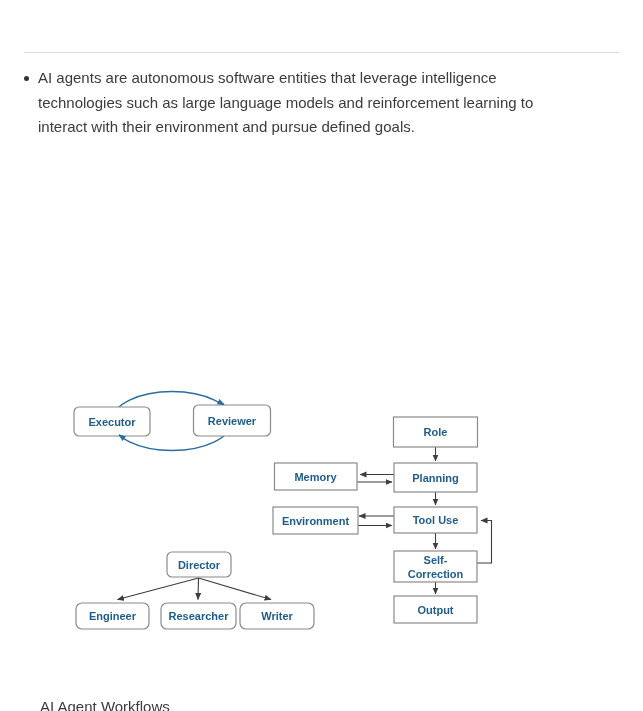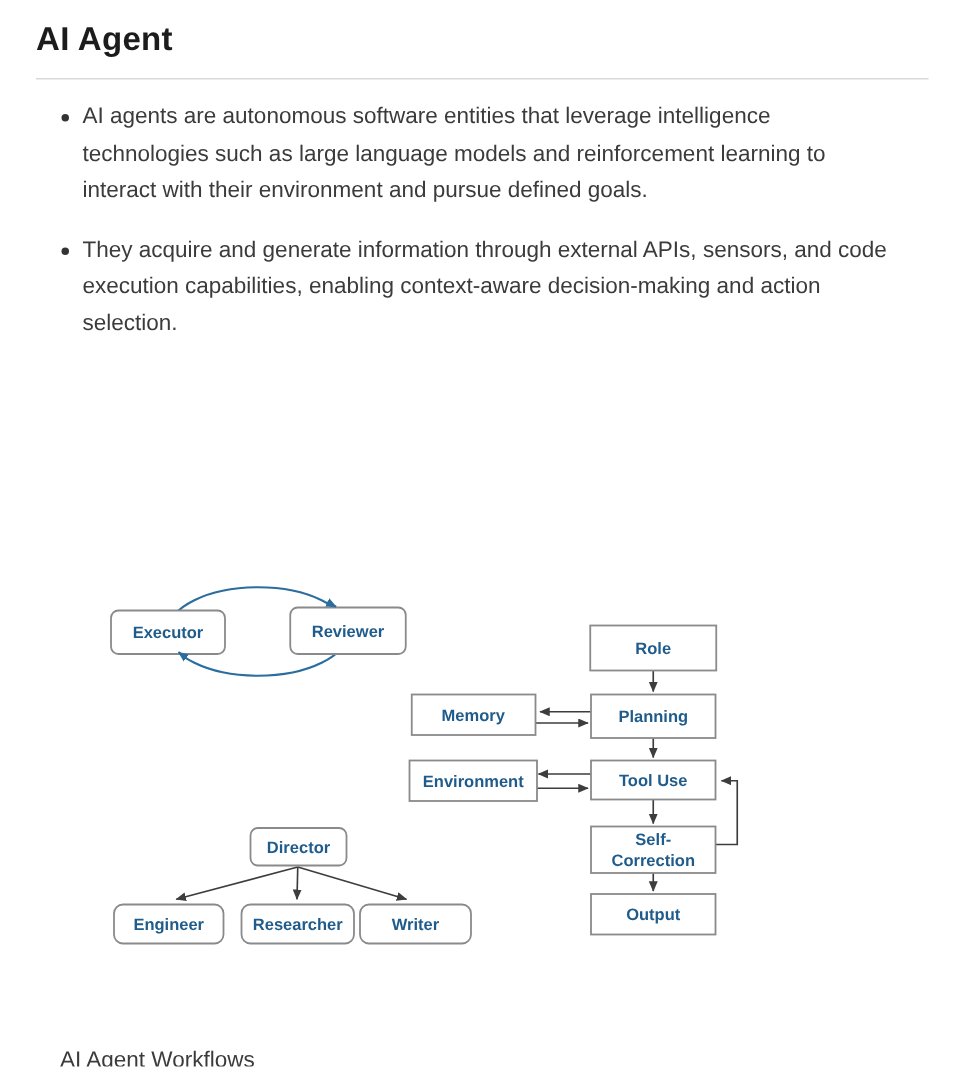--- a/index.html
+++ b/index.html
@@ -17,21 +17,21 @@
   .page { position:absolute; inset:0; }
   .title {
     position:absolute; left:24px; top:13px; margin:0;
     font-size:22px; font-weight:700; color:var(--title-text); letter-spacing:.2px;
   }
   .divider {
     position:absolute; left:24px; top:52px; width:595px; height:0;
     border:none; border-top:1px solid var(--divider); margin:0;
   }
   .bullets {
-    position:absolute; left:28px; top:66px; width:604px;
+    position:absolute; left:11px; top:66px; width:604px;
     margin:0; padding:0; list-style:none;
   }
   .bullets li {
     position:relative; padding-left:27px; margin-bottom:15px;
     font-size:15px; line-height:24.5px; color:var(--body-text);
   }
   .bullets li::before {
     content:""; position:absolute; left:13px; top:10px;
     width:5px; height:5px; border-radius:50%; background:#333;
   }
@@ -50,30 +50,26 @@
   .caption {
     position:absolute; left:24px; top:682px; margin:16px;
     font-size:15px; color:var(--body-text);
   }
 </style>
 </head>
 <body>
 
 <div class="page">
 
-  <h1 class="title">AI Agent</h1>
   <hr class="divider">
 
   <ul class="bullets">
     <li><span class="bullet-text">AI agents are autonomous software entities that leverage intelligence
 technologies such as large language models and reinforcement learning to
 interact with their environment and pursue defined goals.</span></li>
-    <li><span class="bullet-text">They acquire and generate information through external APIs, sensors, and code
-execution capabilities, enabling context-aware decision-making and action
-selection.</span></li>
   </ul>
 
   <svg class="diagram-svg" width="643" height="711" viewBox="0 0 643 711">
     <defs>
       <marker id="ah" viewBox="0 0 8 8" refX="6.5" refY="3" markerWidth="8" markerHeight="8" orient="auto" markerUnits="userSpaceOnUse">
         <path d="M0,0 L7,3 L0,6 Z" class="ah-dark-fill"></path>
       </marker>
       <marker id="ah-blue" viewBox="0 0 8 8" refX="6.5" refY="3" markerWidth="8" markerHeight="8" orient="auto" markerUnits="userSpaceOnUse">
         <path d="M0,0 L7,3 L0,6 Z" class="ah-blue-fill"></path>
       </marker>

